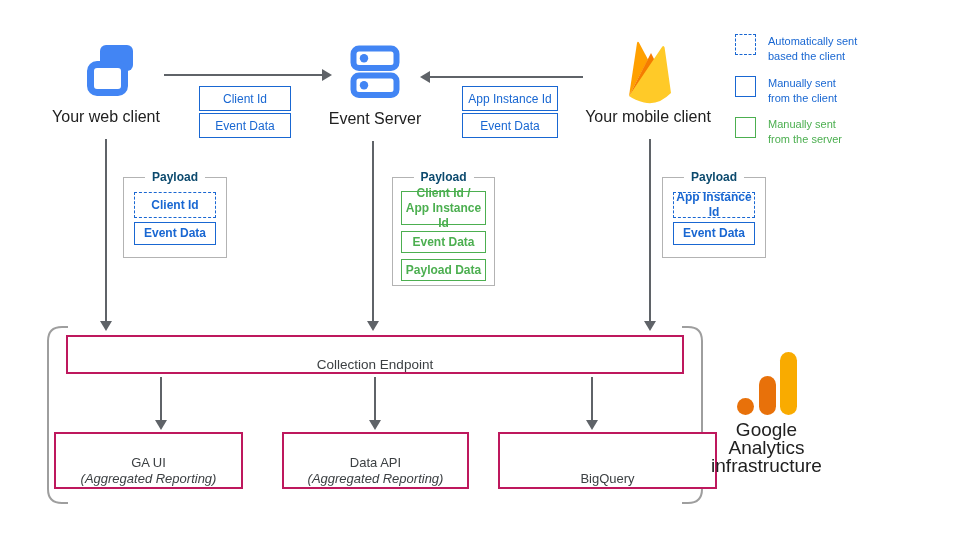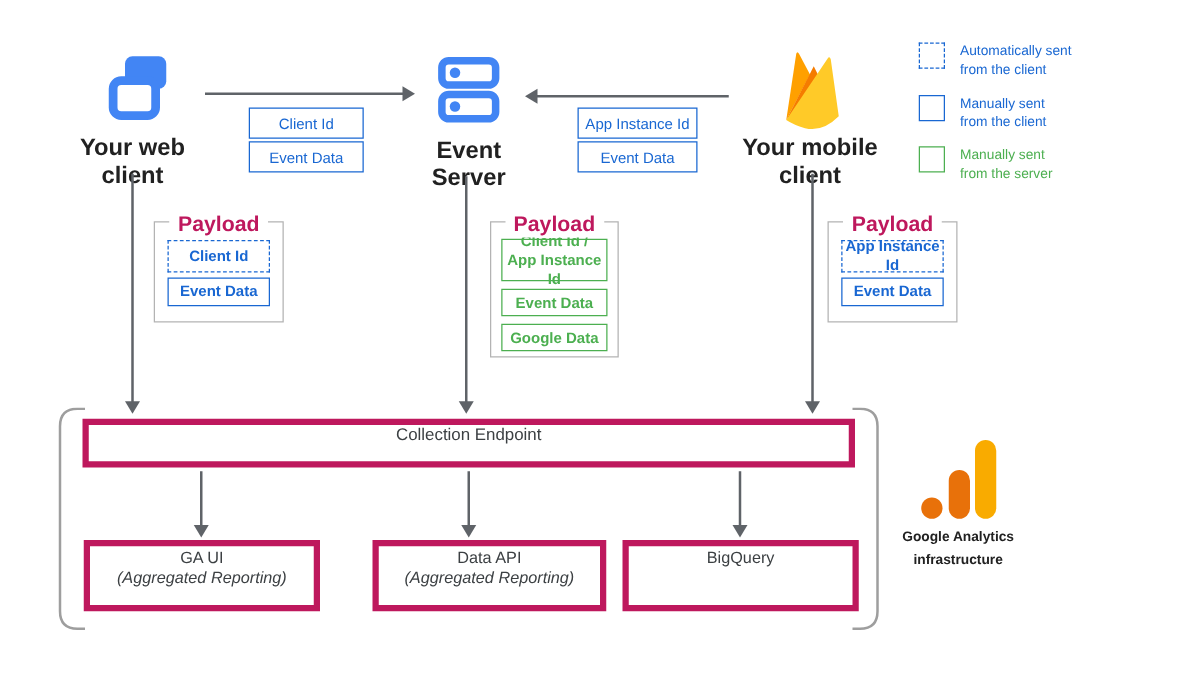--- a/index.html
+++ b/index.html
@@ -6,26 +6,26 @@
   body { background:#fff; font-family:"Liberation Sans", sans-serif; }
   .canvas { position:relative; width:960px; height:540px; background:#fff; overflow:hidden; }
 
   
   .icon { position:absolute; }
   #icon-web { left:84px; top:40px; width:54px; height:62px; }
   #icon-server { left:350px; top:45px; width:50px; height:54px; }
   #icon-firebase { left:616px; top:36px; width:62px; height:70px; }
   #ga-logo { left:736px; top:350px; width:62px; height:66px; }
 
-  .node-label { position:absolute; font-size:19px; font-weight:700; color:#212121; text-align:center; }
+  .node-label { position:absolute; font-size:16px; font-weight:400; color:#212121; text-align:center; }
   #lbl-web { left:38px; top:108px; width:136px; }
   #lbl-server { left:318px; top:110px; width:114px; }
   #lbl-mobile { left:582px; top:108px; width:132px;text-align:center; }
   #brand-text { position:absolute; left:700px; top:421px; width:133px; text-align:center;
-                font-size:11px; font-weight:700; color:#212121; white-space:pre-line; line-height:18px; }
+                font-size:19px; font-weight:400; color:#212121; white-space:pre-line; line-height:18px; }
 
   
   .harrow { position:absolute; height:12px; }
   .harrow .shaft { position:absolute; top:5px; height:2px; background:#5F6368; }
   .harrow.to-right .shaft { left:0; right:9px; }
   .harrow.to-left  .shaft { left:9px; right:0; }
   .harrow .head { position:absolute; top:0; width:0; height:0; }
   .harrow.to-right .head { right:0; border-top:6px solid transparent; border-bottom:6px solid transparent; border-left:10px solid #5F6368; }
   .harrow.to-left  .head { left:0;  border-top:6px solid transparent; border-bottom:6px solid transparent; border-right:10px solid #5F6368; }
   #arrow-ws { left:164px; top:69px; width:168px; }
@@ -58,45 +58,45 @@
   .swatch { width:21px; height:21px; background:#fff; flex:none; margin-right:12px; }
   .sw-dashed-blue { border:1.5px dashed #1967D2; }
   .sw-solid-blue  { border:1.5px solid  #1967D2; }
   .sw-solid-green { border:1.5px solid  #4CAF50; }
   .legend-text { font-size:11px; line-height:14.5px; font-weight:500; white-space:pre-line; }
   .t-blue { color:#1967D2; } .t-green { color:#4CAF50; }
 
   
   .payload { position:absolute; border:1px solid #B3B3B3; background:#fff; display:flex; flex-direction:column; }
   .payload-title { position:absolute; top:-8px; left:50%; transform:translateX(-50%); background:#fff;
-                   padding:0 7px; font-size:17px; font-weight:700; color:#be185d; white-space:nowrap; }
+                   padding:0 7px; font-size:12px; font-weight:700; color:#0c4a6e; white-space:nowrap; }
   #payload-web    { left:123px; top:177px; width:104px; padding:14px 10px 12px; }
   #payload-server { left:392px; top:177px; width:103px; padding:13px 8px 4px; }
   #payload-mobile { left:662px; top:177px; width:104px; padding:14px 10px 12px; }
   .pitem { display:flex; align-items:center; justify-content:center; text-align:center;
            font-size:12px; font-weight:700; background:#fff; white-space:pre-line; line-height:15px; }
   #payload-web .pitem + .pitem, #payload-mobile .pitem + .pitem { margin-top:4px; }
   #payload-server .pitem + .pitem { margin-top:6px; }
   .pi-dashed-blue { border:1.5px dashed #1967D2; color:#1967D2; }
   .pi-solid-blue  { border:1.5px solid  #1967D2; color:#1967D2; }
   .pi-solid-green { border:1.5px solid  #4CAF50; color:#4CAF50; }
   .h34 { height:34px; } .h26 { height:26px; } .h23 { height:23px; } .h22 { height:22px; }
 
   
   .bracket { position:absolute; }
   #bracket-left  { left:46px;  top:326px; width:22px; height:178px; }
   #bracket-right { left:682px; top:326px; width:22px; height:178px; }
 
-  .gbox { position:absolute; border:5px solid #be185d; background:#fff;
-          display:flex; flex-direction:column; align-items:center; justify-content:flex-start; }
+  .gbox { position:absolute; border:2px solid #be185d; background:#fff;
+          display:flex; flex-direction:column; align-items:center; justify-content:flex-end; }
   #collection-endpoint { left:66px; top:335px; width:618px; height:39px; }
   #collection-endpoint span { font-size:13.5px; color:#3C4043; }
-  #out-0 { left:67px;  top:432px; width:189px; height:57px; }
-  #out-1 { left:298px; top:432px; width:187px; height:57px; }
-  #out-2 { left:498px; top:432px; width:189px; height:57px; }
+  #out-0 { left:54px;  top:432px; width:189px; height:57px; }
+  #out-1 { left:282px; top:432px; width:187px; height:57px; }
+  #out-2 { left:498px; top:432px; width:219px; height:57px; }
   .out-title { font-size:13px; color:#3C4043; line-height:17px; }
   .out-sub   { font-size:13px; font-style:italic; color:#3C4043; white-space:pre-line; text-align:center; line-height:16px; }
 </style>
 </head>
 <body>
 
 <div class="canvas">
 
   <svg id="icon-web" class="icon" viewBox="0 0 54 62">
     <rect x="16" y="5" width="33" height="26" rx="6" fill="#4285F4"></rect>
@@ -129,21 +129,21 @@
   </div>
 
   <div id="fp-web-0" class="param-box">Client Id</div>
   <div id="fp-web-1" class="param-box">Event Data</div>
   <div id="fp-mob-0" class="param-box">App Instance Id</div>
   <div id="fp-mob-1" class="param-box">Event Data</div>
 
   <div id="legend-0" class="legend-item">
     <span class="swatch sw-dashed-blue"></span>
     <span class="legend-text t-blue">Automatically sent
-from the client</span>
+based the client</span>
   </div>
   <div id="legend-1" class="legend-item">
     <span class="swatch sw-solid-blue"></span>
     <span class="legend-text t-blue">Manually sent
 from the client</span>
   </div>
   <div id="legend-2" class="legend-item">
     <span class="swatch sw-solid-green"></span>
     <span class="legend-text t-green">Manually sent
 from the server</span>
@@ -165,21 +165,21 @@
   <div id="payload-web" class="payload">
     <span class="payload-title">Payload</span>
     <div class="pitem pi-dashed-blue h26">Client Id</div>
     <div class="pitem pi-solid-blue h23">Event Data</div>
   </div>
   <div id="payload-server" class="payload">
     <span class="payload-title">Payload</span>
     <div class="pitem pi-solid-green h34">Client Id /
 App Instance Id</div>
     <div class="pitem pi-solid-green h22">Event Data</div>
-    <div class="pitem pi-solid-green h22">Google Data</div>
+    <div class="pitem pi-solid-green h22">Payload Data</div>
   </div>
   <div id="payload-mobile" class="payload">
     <span class="payload-title">Payload</span>
     <div class="pitem pi-dashed-blue h26">App Instance Id</div>
     <div class="pitem pi-solid-blue h23">Event Data</div>
   </div>
 
   <svg id="bracket-left" class="bracket" viewBox="0 0 22 178">
     <path d="M22 1 H16 Q2 1 2 15 V163 Q2 177 16 177 H22" fill="none" stroke="#9E9E9E" stroke-width="2" stroke-linecap="round"></path>
   </svg>

